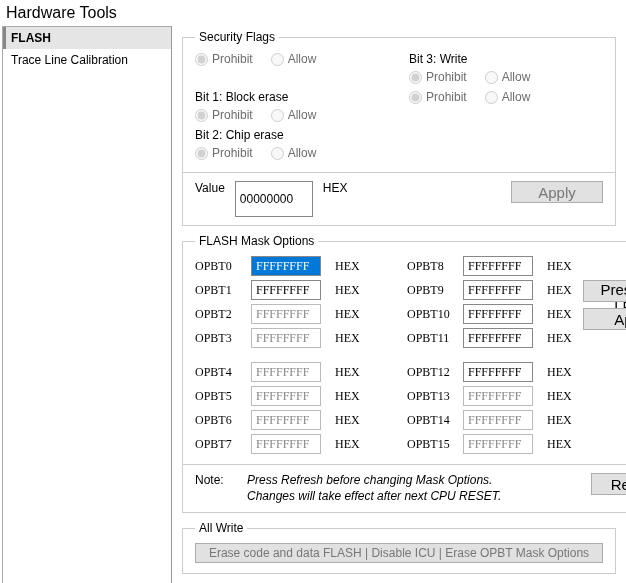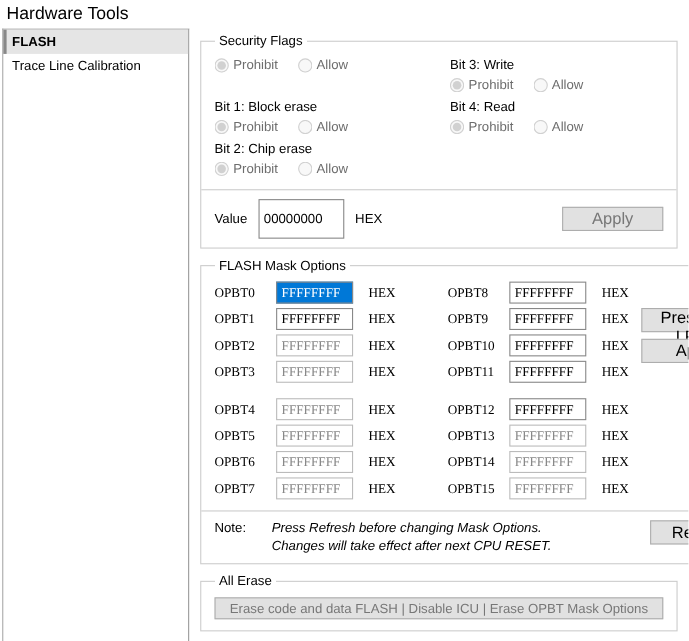--- a/index.html
+++ b/index.html
@@ -74,21 +74,20 @@
     color: #6d6d6d;
   }
   input[type="radio"] {
     margin: 0;
   }
   .value-row {
     border-top: 1px solid #ccc;
     margin: 12px -12px -10px -12px;
     padding: 8px 12px;
     display: flex;
-    align-items: center;
     gap: 10px;
   }
   .value-row input[type="text"] {
     width: 78px;
     height: 36px;
     border: 1px solid #888;
     padding: 1px 4px;
     font-family: inherit;
     font-size: 12px;
     text-align: left;
@@ -233,21 +232,20 @@
                 <input type="radio" disabled="" checked="" style="">
                 <span>Prohibit</span>
               </label>
             <label>
                 <input type="radio" disabled="" style="">
                 <span>Allow</span>
               </label>
           </div>
         </div>
         <div class="flag-group">
-          <div class="flag-title">Bit 4: Read</div>
           <div class="radio-row">
             <label>
                 <input type="radio" disabled="" checked="" style="">
                 <span>Prohibit</span>
               </label>
             <label>
                 <input type="radio" disabled="" style="">
                 <span>Allow</span>
               </label>
           </div>
@@ -346,18 +344,18 @@
         <span class="note-lbl">Note:</span>
         <div class="note-text">
           <span>Press Refresh before changing Mask Options.</span><br>
           <span>Changes will take effect after next CPU RESET.</span>
         </div>
         <button class="btn">Refresh</button>
       </div>
     </fieldset>
 
     <fieldset>
-      <legend>All Erase</legend>
+      <legend>All Write</legend>
       <button class="all-erase-btn">Erase code and data FLASH | Disable ICU | Erase OPBT Mask Options</button>
     </fieldset>
 
   </div>
 </div>
 
 </body></html>

